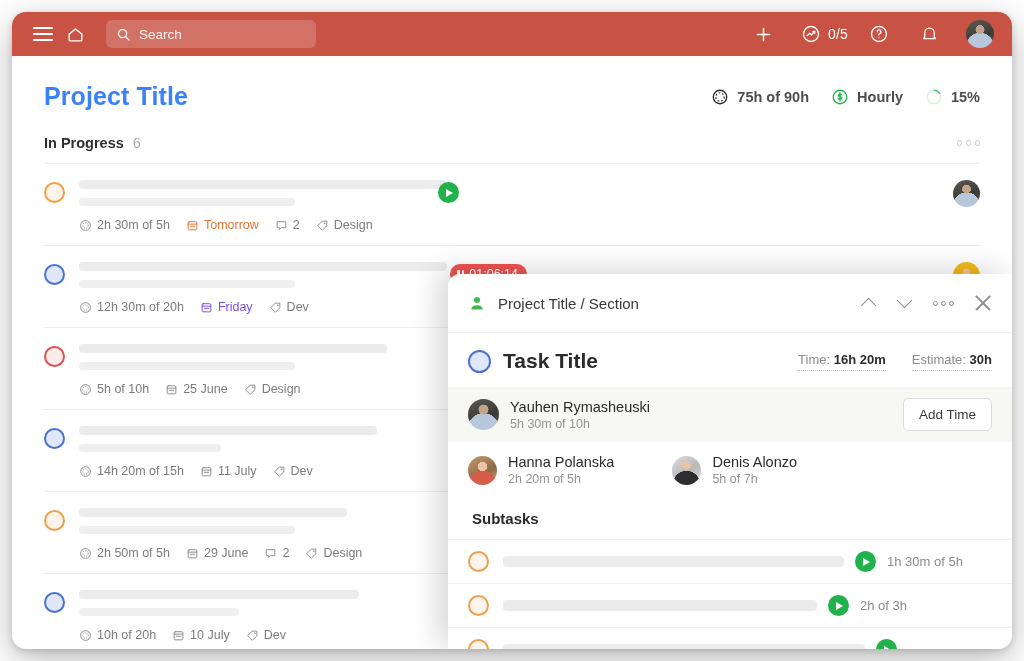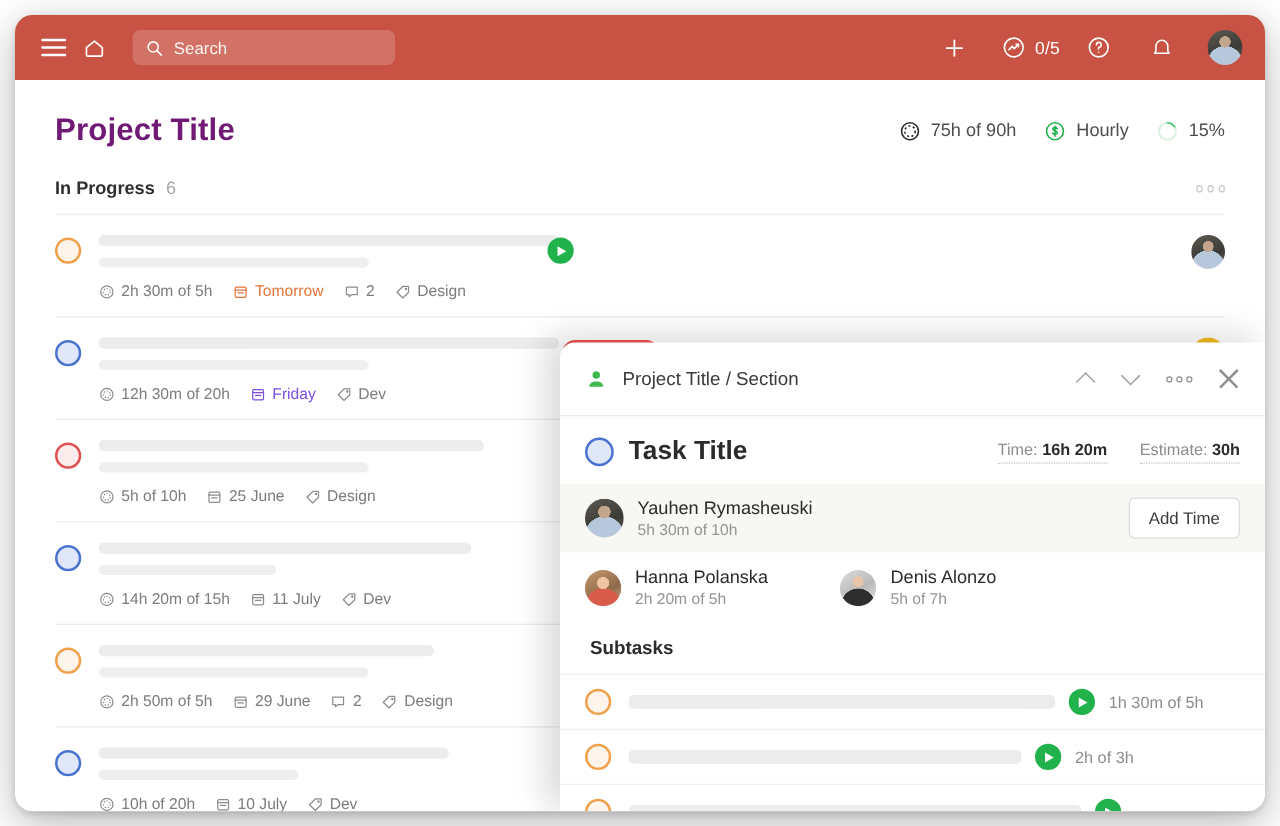--- a/index.html
+++ b/index.html
@@ -10,21 +10,21 @@
     -webkit-font-smoothing:antialiased;
   }
   .app{
     position:absolute;left:12px;top:12px;width:1000px;height:637px;
     background:#ffffff;border-radius:14px;overflow:hidden;
     box-shadow:0 10px 34px rgba(0,0,0,.28), 0 2px 6px rgba(0,0,0,.14);
   }
 
   
   .topbar{
-    height:52px;background:#c85244;display:flex;align-items:center;
+    height:44px;background:#c85244;display:flex;align-items:center;
     padding:12px 18px;box-sizing:border-box;
   }
   .tb-icon{width:26px;height:26px;display:flex;align-items:center;justify-content:center;color:#fff;margin-right:6px;}
   .hamburger{display:flex;flex-direction:column;justify-content:center;gap:4px;width:20px;}
   .hamburger i{display:block;height:1.7px;background:#fff;border-radius:2px;}
   .searchbox{
     margin-left:12px;width:210px;height:28px;border-radius:6px;
     background:rgba(255,255,255,.18);display:flex;align-items:center;
     padding:0 10px;box-sizing:border-box;gap:8px;
   }
@@ -49,22 +49,22 @@
       radial-gradient(circle at 50% 98%, #2e2e2e 0 42%, transparent 43%),
       linear-gradient(145deg,#dcdcdc 0%,#b9b9b9 55%,#e8e8e8 100%);}
   .ava-yellow{background:
       radial-gradient(circle at 50% 38%, #f4c49d 0 17%, transparent 18%),
       radial-gradient(circle at 50% 100%, #e07b2a 0 42%, transparent 43%),
       linear-gradient(180deg,#f5bd1f 0%,#f0ad14 100%);}
 
   
   .page{padding:0 32px;position:relative;}
   .proj-head{display:flex;align-items:flex-end;padding:26px 0 14px;}
-  .proj-title{font-size:25px;font-weight:700;color:#701a75;letter-spacing:.1px;}
-  .proj-stats{margin-left:auto;display:flex;align-items:flex-end;gap:22px;padding-bottom:5px;}
+  .proj-title{font-size:25px;font-weight:700;color:#3b82f6;letter-spacing:.1px;}
+  .proj-stats{margin-left:auto;display:flex;align-items:flex-end;gap:22px;padding-bottom:5px;font-weight:bold;}
   .stat{display:flex;align-items:center;gap:8px;font-size:14.5px;color:#4d4d4d;}
 
   .section-head{display:flex;align-items:center;padding:10px 0 12px;border-bottom:1px solid #ececec;}
   .sec-name{font-size:14.5px;font-weight:700;color:#2f2f2f;}
   .sec-count{font-size:14.5px;color:#a9a9a9;margin-left:9px;}
   .sec-more{margin-left:auto;display:flex;gap:3.5px;}
   .sec-more i{width:5.5px;height:5.5px;border:1.3px solid #c8c8c8;border-radius:50%;box-sizing:border-box;display:block;}
 
   
   .task{position:relative;display:flex;align-items:flex-start;padding:16px 0 13px;border-bottom:1px solid #ececec;}

